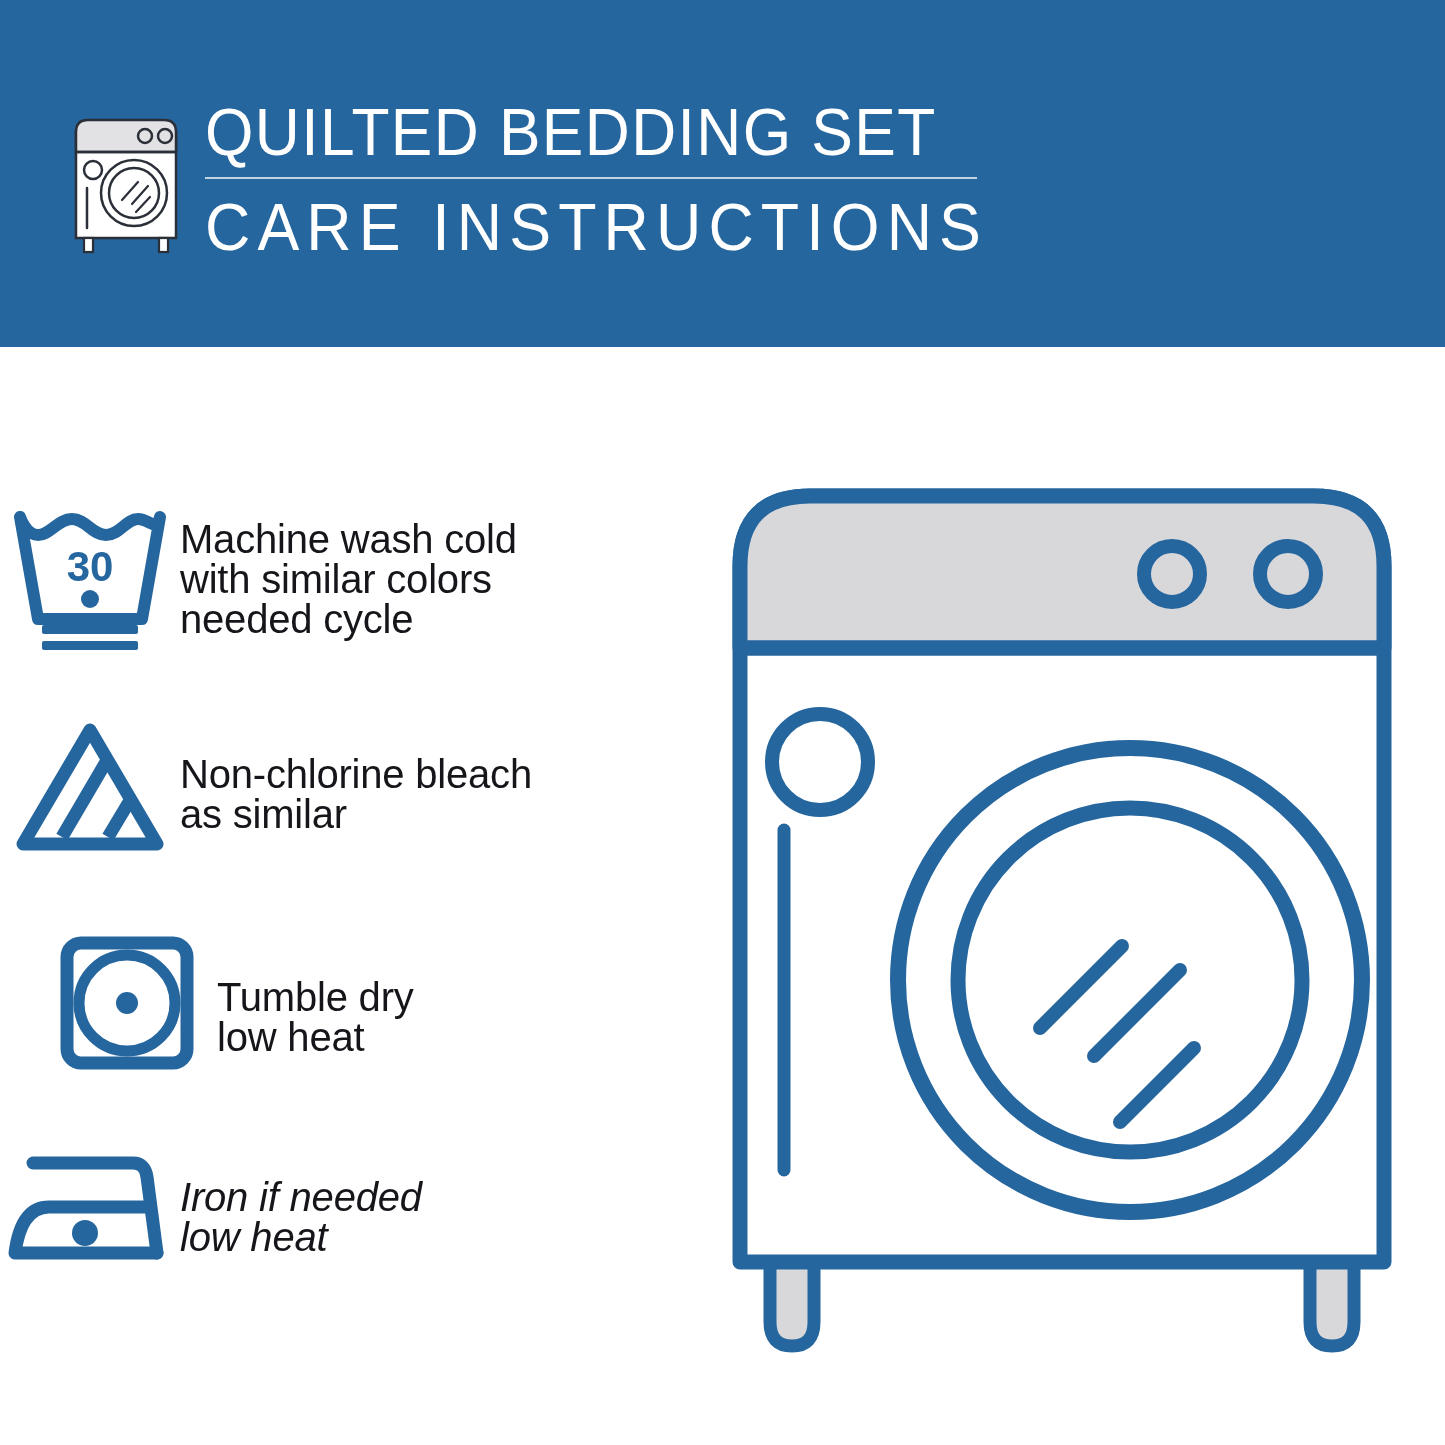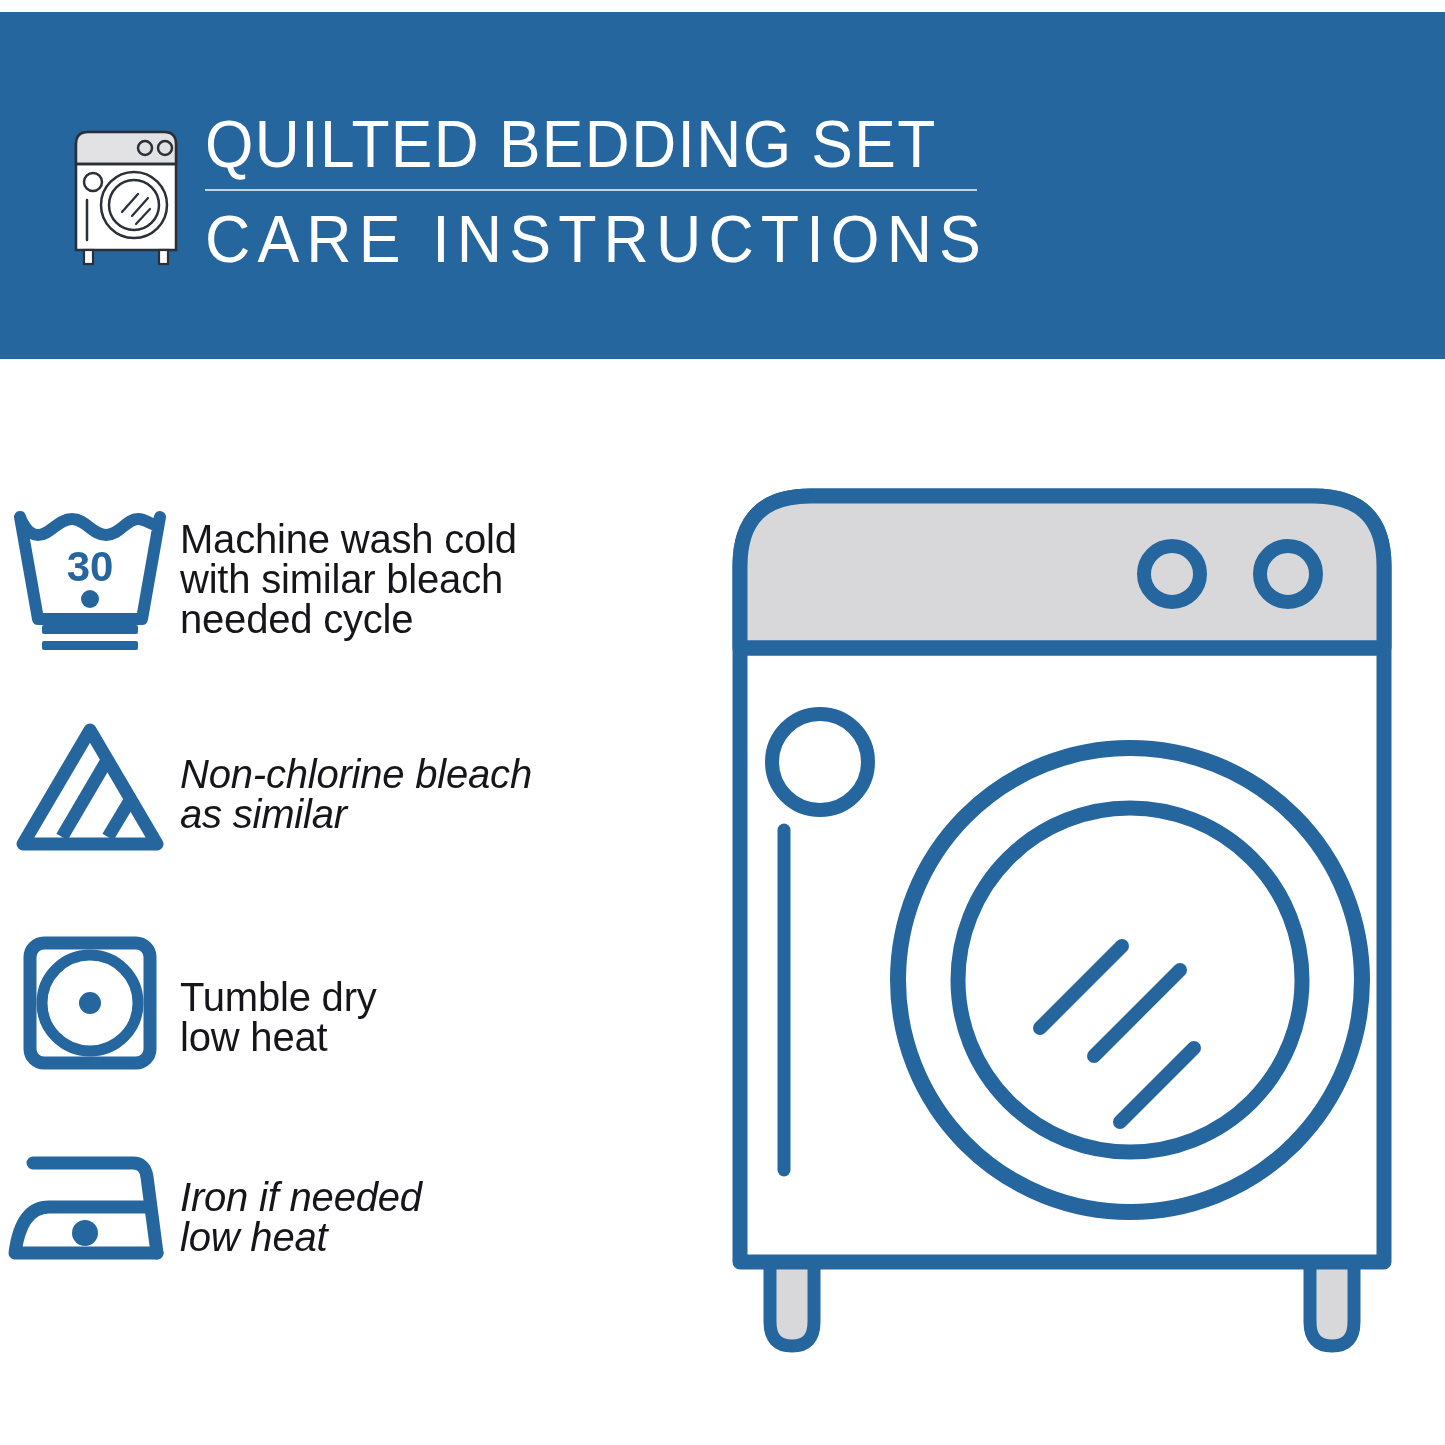--- a/index.html
+++ b/index.html
@@ -13,21 +13,21 @@
     height: 1445px;
     background: #ffffff;
     font-family: "Liberation Sans", sans-serif;
     overflow: hidden;
   }
 
   
   .header {
     position: absolute;
     left: 0;
-    top: 12px;
+    top: 0;
     width: 1445px;
     height: 347px;
     background: #26669E;
     box-sizing: border-box;
   }
   .header-logo {
     position: absolute;
     left: 62px;
     top: 100px;
     width: 128px;
@@ -81,21 +81,21 @@
   }
   .care-row {
     position: absolute;
     left: 0;
     width: 700px;
     display: flex;
     align-items: flex-start;
   }
   .care-row-1 { top: 148px; }
   .care-row-2 { top: 367px; }
-  .care-row-3 { top: 582px; }
+  .care-row-3 { top: 582px; margin-left: 37px; }
   .care-row-4 { top: 790px; font-style: italic; }
 
   .care-icon {
     width: 180px;
     min-width: 180px;
     display: flex;
     justify-content: center;
     align-items: flex-start;
     padding-top: 4px;
   }
@@ -103,21 +103,21 @@
     font-family: "Liberation Sans", sans-serif;
     font-size: 40px;
     line-height: 40px;
     color: #15151a;
     font-weight: 400;
     letter-spacing: -0.2px;
     padding-top: 30px;
   }
   .care-text .ln { display: block; white-space: nowrap; }
   .care-row-1 .care-text { padding-top: 24px; }
-  .care-row-2 .care-text { padding-top: 40px; font-style: italic; }
+  .care-row-2 .care-text { padding-top: 40px; }
   .care-row-3 .care-text { padding-top: 48px; }
   .care-row-4 .care-text { padding-top: 40px; }
 
   
   .washer {
     position: absolute;
     left: 722px;
     top: 470px;
     width: 680px;
     height: 900px;
@@ -177,21 +177,21 @@
           <text x="80" y="82" text-anchor="middle" font-family="Liberation Sans, sans-serif" font-size="42" font-weight="700" fill="#26669E">30</text>
 
           <circle cx="80" cy="100" r="9" fill="#26669E"></circle>
 
           <rect x="32" y="126" width="96" height="9" rx="2" fill="#26669E"></rect>
           <rect x="32" y="142" width="96" height="9" rx="2" fill="#26669E"></rect>
         </svg>
       </div>
       <div class="care-text">
         <span class="ln">Machine wash cold</span>
-        <span class="ln">with similar bleach</span>
+        <span class="ln">with similar colors</span>
         <span class="ln">needed cycle</span>
       </div>
     </div>
 
     <div class="care-row care-row-2">
       <div class="care-icon">
         <svg viewBox="0 0 170 140" width="170" height="140" aria-hidden="true">
 
           <path d="M85 12 L152 126 L18 126 Z" fill="none" stroke="#26669E" stroke-width="13" stroke-linejoin="round"></path>
 

